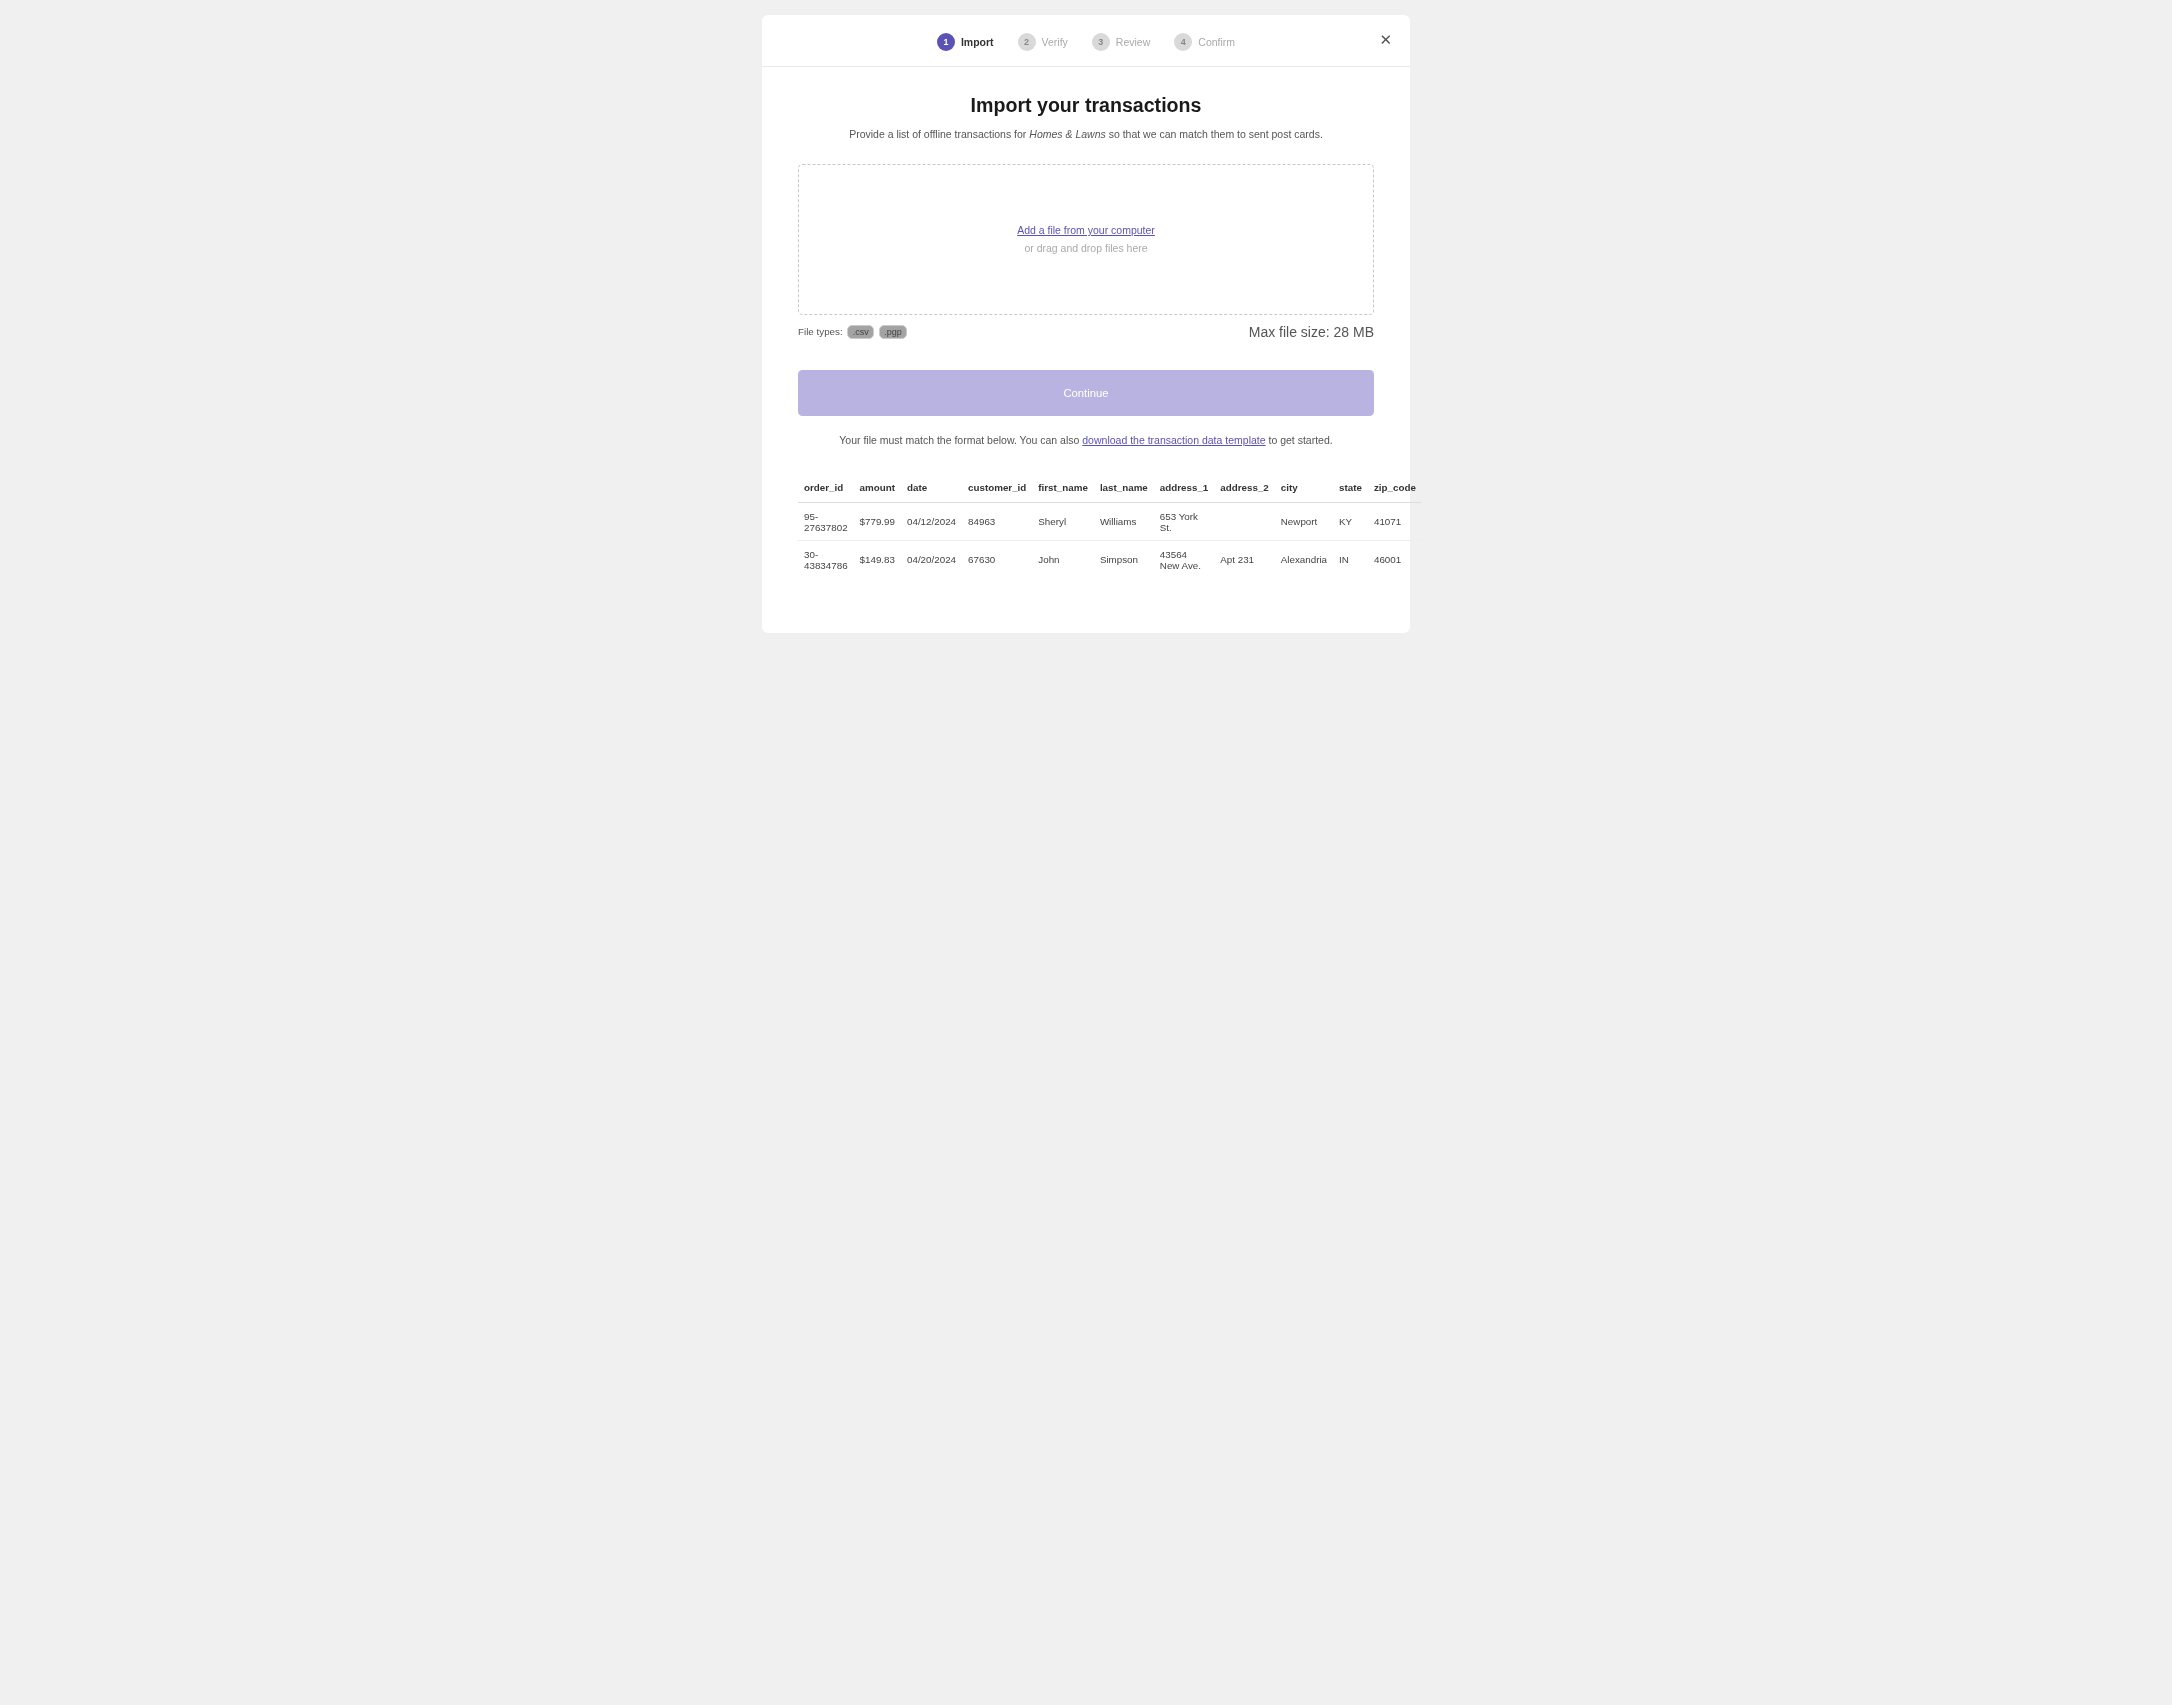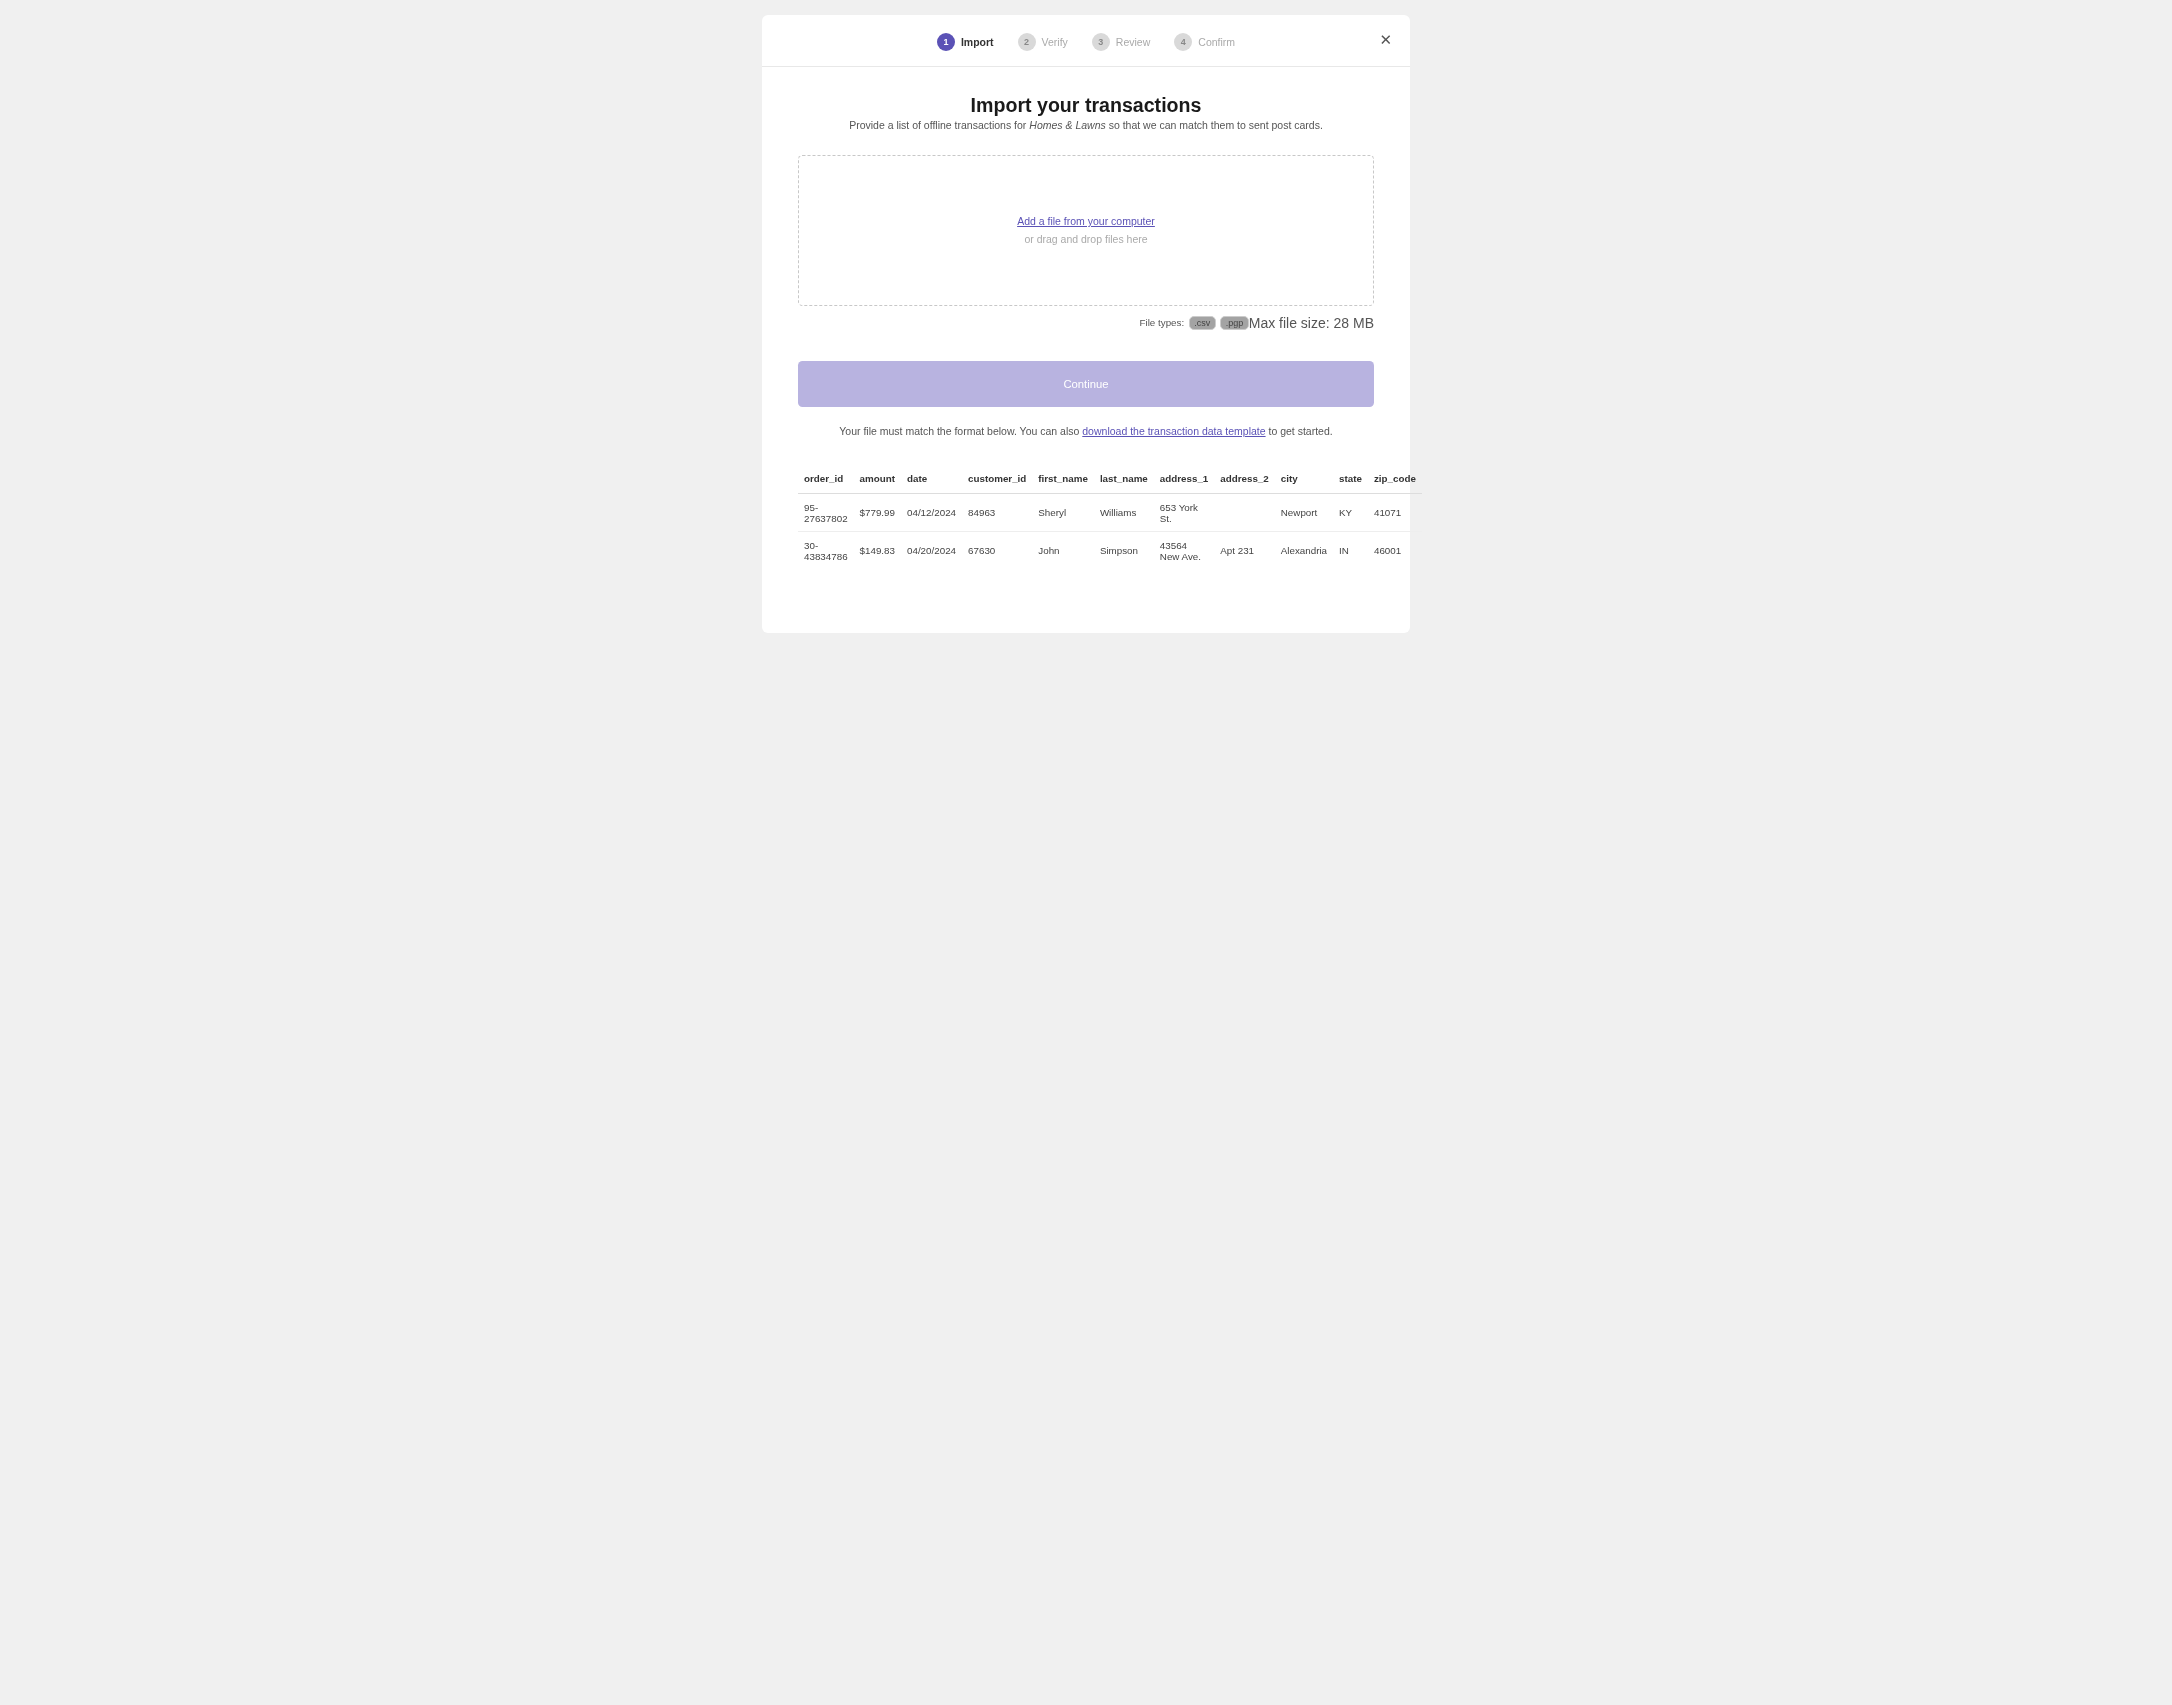--- a/index.html
+++ b/index.html
@@ -78,20 +78,21 @@
     }
     
     .content {
       padding: 27px 36px 0;
     }
     .page-title {
       text-align: center;
       font-size: 19.6px;
       font-weight: 700;
       color: #1a1a1a;
+      margin-bottom: 9px;
     }
     .page-subtitle {
       text-align: center;
       font-size: 10.5px;
       color: #555;
       line-height: 1.6;
       margin-bottom: 21px;
     }
     .page-subtitle em {
       font-style: italic;
@@ -115,21 +116,21 @@
       text-decoration: underline;
       font-size: 10.5px;
       cursor: pointer;
     }
     .drop-zone-text {
       color: #aaa;
       font-size: 10.5px;
     }
     .file-info-row {
       display: flex;
-      justify-content: flex-end;
+      justify-content: space-between;
       align-items: center;
       margin-bottom: 10.5px;
     }
     .file-types {
       font-size: 9.8px;
       color: #555;
       display: flex;
       align-items: center;
       gap: 4.5px;
     }

